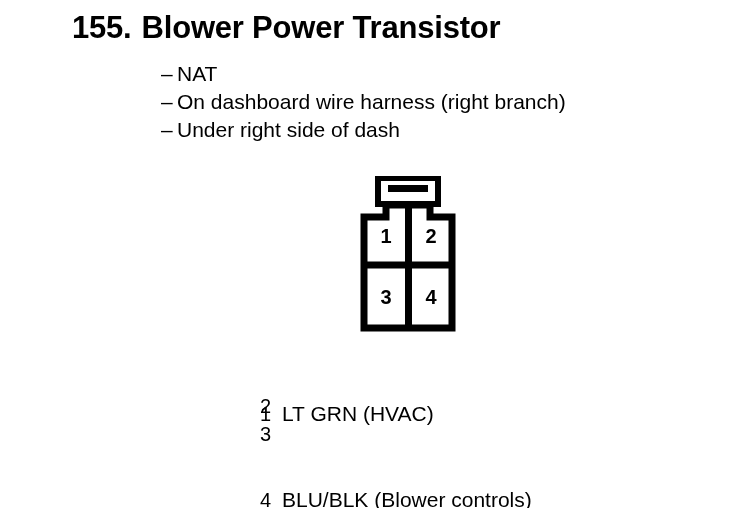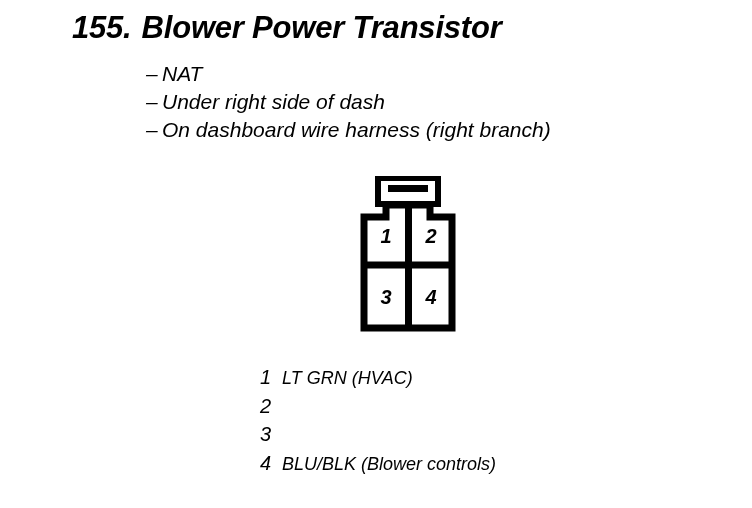--- a/index.html
+++ b/index.html
@@ -16,42 +16,41 @@
     font-family: "Liberation Sans", sans-serif;
     color: #000000;
     -webkit-font-smoothing: none;
   }
 
   .page {
     position: absolute;
     left: 0; top: 0;
     width: 632px;
     height: 508px;
-    font-style: italic;
   }
 
   
   .title {
     position: absolute;
     left: 72px;
     top: 9px;
     font-size: 31px;
     font-weight: bold;
     letter-spacing: -0.2px;
     white-space: nowrap;
     line-height: 38px;
   }
   .title .num {
     margin-right: 10px;
   }
 
   
   .bullets {
     position: absolute;
-    left: 146px;
+    left: 161px;
     top: 60px;
     line-height: 28px;
   }
   .bullet-row {
     display: block;
     font-size: 21px;
     white-space: nowrap;
     height: 28px;
   }
   .bullet-dash {
@@ -90,41 +89,42 @@
     height: 28.5px;
     white-space: nowrap;
   }
   .legend-num {
     width: 16px;
     text-align: right;
     font-size: 20px;
   }
   .legend-label {
     margin-left: 11px;
-    font-size: 18px;
+    font-size: 21px;
+    margin-top: 37px;
   }
 </style>
 </head>
 <body>
 
 <div class="page">
 
   <div class="title">
     <span class="num">155.</span><span>Blower Power Transistor</span>
   </div>
 
   <div class="bullets">
     <div class="bullet-row">
       <span class="bullet-dash">–</span><span>NAT</span>
     </div>
     <div class="bullet-row">
-      <span class="bullet-dash">–</span><span>Under right side of dash</span>
+      <span class="bullet-dash">–</span><span>On dashboard wire harness (right branch)</span>
     </div>
     <div class="bullet-row">
-      <span class="bullet-dash">–</span><span>On dashboard wire harness (right branch)</span>
+      <span class="bullet-dash">–</span><span>Under right side of dash</span>
     </div>
   </div>
 
   <div class="connector-wrap">
     <svg class="connector-svg" width="146" height="156" viewBox="0 0 146 156" xmlns="http://www.w3.org/2000/svg">
 
       <g>
         <path d="M 38 2 L 98 2 L 98 28 L 38 28 Z" fill="none" stroke="#000000" stroke-width="6"></path>
         <rect x="48" y="9" width="40" height="7" fill="#000000"></rect>
       </g>

